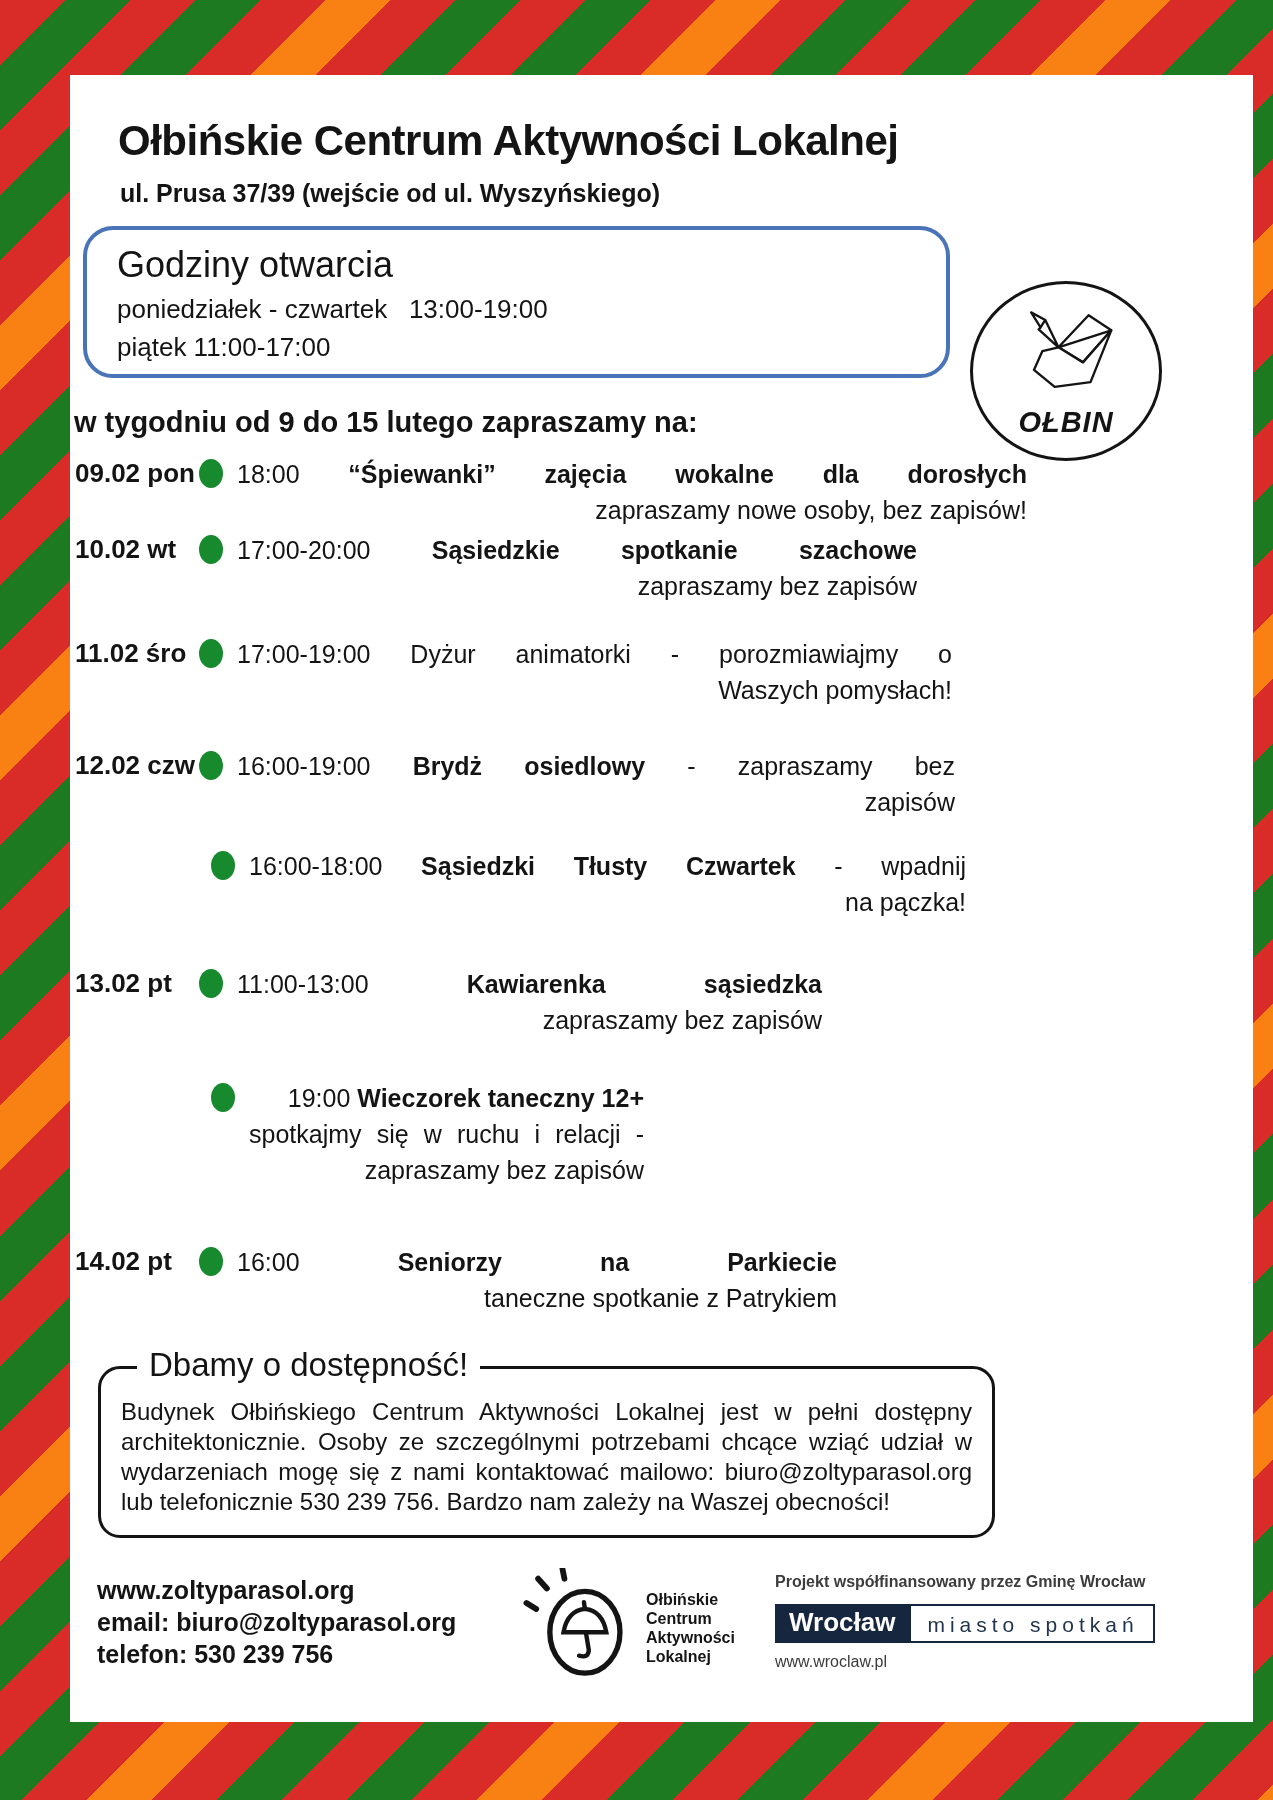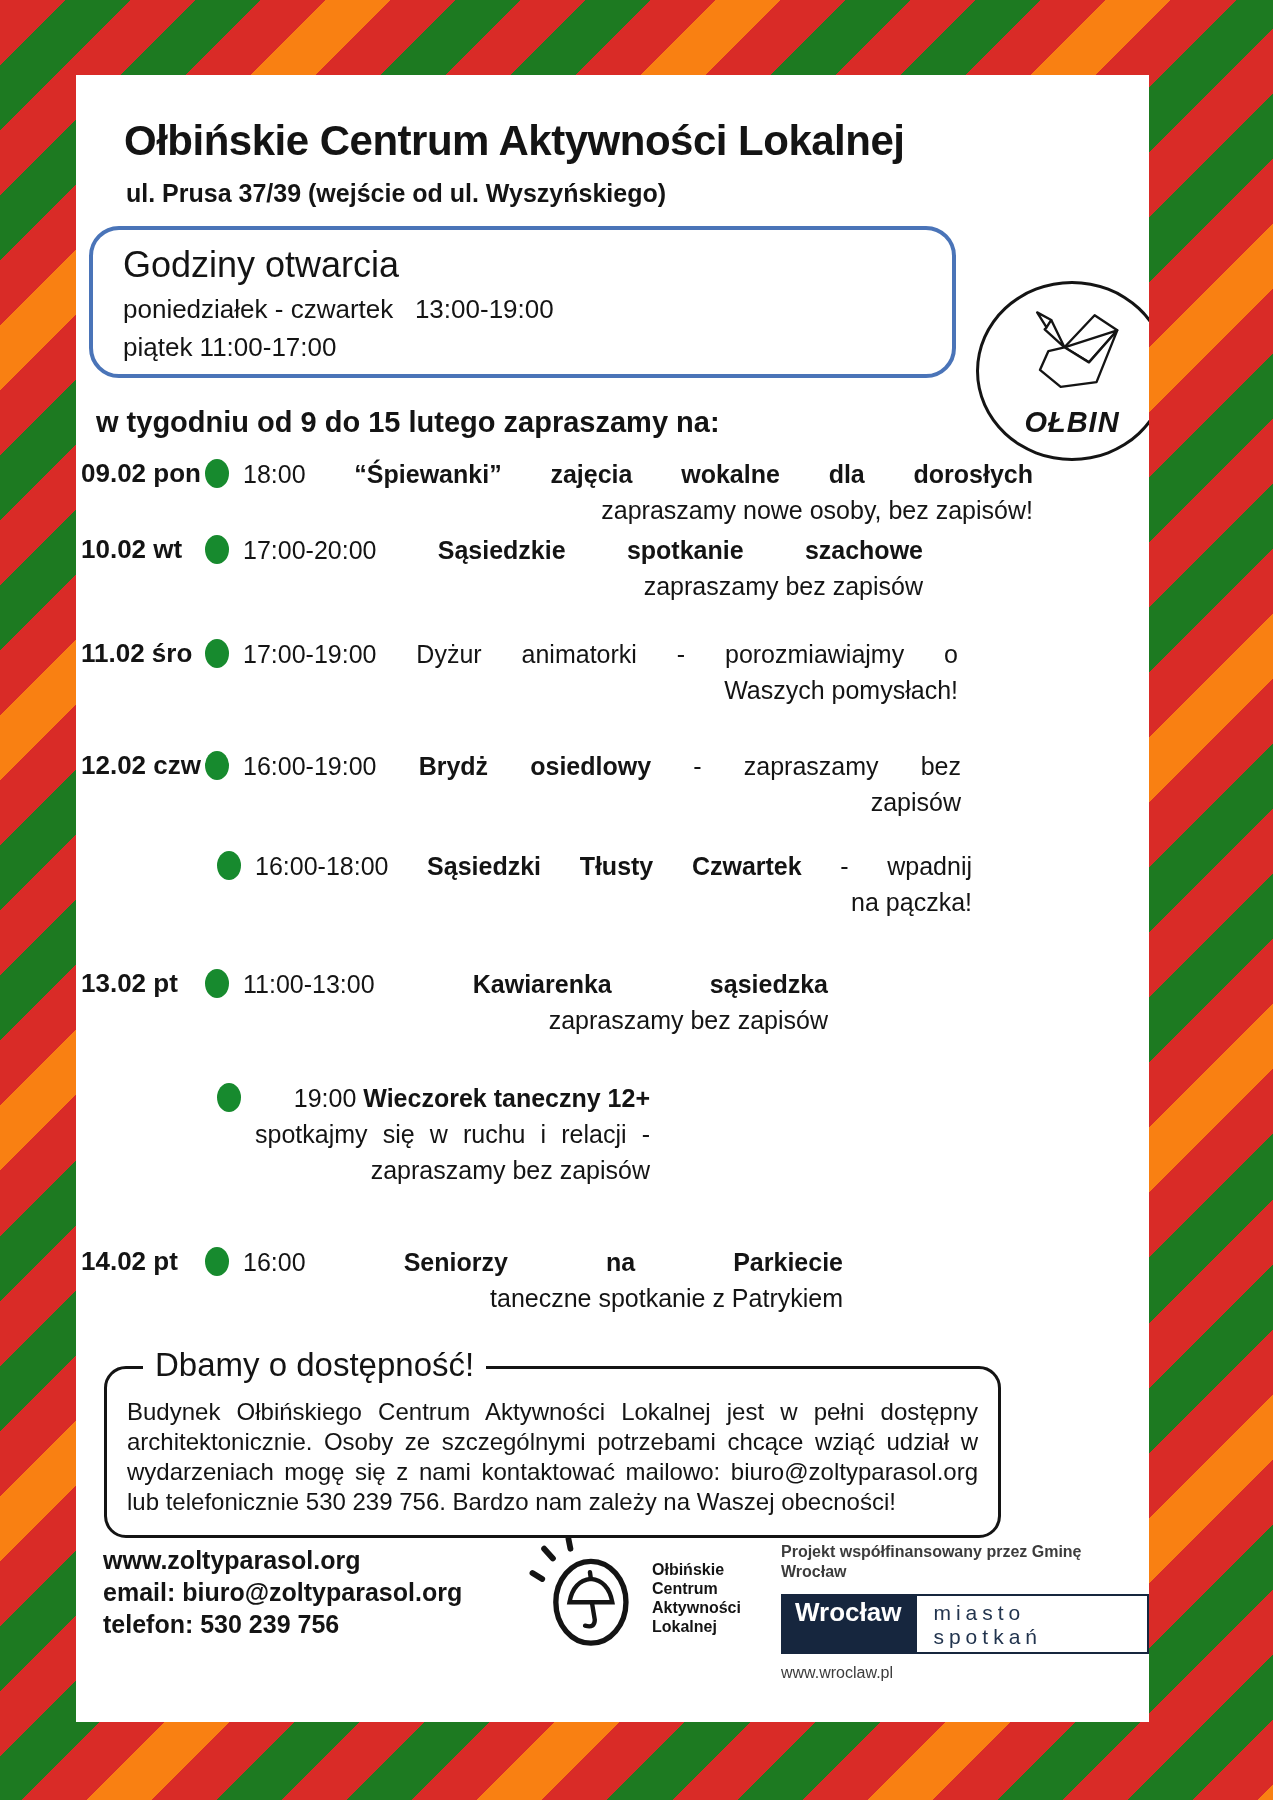--- a/index.html
+++ b/index.html
@@ -3,62 +3,62 @@
 <meta charset="utf-8">
 <style>
   html,body{margin:0;padding:0;width:1273px;height:1800px;overflow:hidden;}
   body{
     font-family:"Liberation Sans",sans-serif;color:#141414;
     background:repeating-linear-gradient(135deg,
       #D92B27 0 46px,#1D7A21 46px 92px,#D92B27 92px 138px,
       #1D7A21 138px 184px,#D92B27 184px 230px,#F98012 230px 276px);
   }
   .card{
-    position:absolute;left:76px;top:75px;width:1073px;height:1647px;
+    position:absolute;left:70px;top:75px;width:1183px;height:1647px;
     background:#fff;box-sizing:border-box;padding-top:40px;overflow:hidden;
   }
   
   .title{margin:0 0 0 48px;font-size:42px;font-weight:700;letter-spacing:-0.5px;line-height:52px;}
   .address{margin:10px 0 0 50px;font-size:25px;line-height:33px;font-weight:700;}
   .hours-box{
     margin:16px 0 0 13px;width:867px;height:152px;box-sizing:border-box;
     border:4px solid #4A74B8;border-radius:30px;padding:10px 0 0 30px;
   }
   .hours-heading{font-size:36px;line-height:50px;font-weight:400;}
   .hours-line{font-size:26px;line-height:38px;font-weight:400;}
   
   .olbin{
     position:absolute;left:900px;top:206px;width:192px;height:180px;box-sizing:border-box;
     border:3px solid #141414;border-radius:50%;background:#fff;text-align:center;
   }
   .olbin svg{margin-top:16px;}
   .olbin-label{font-size:29px;font-weight:700;font-style:italic;letter-spacing:1px;margin-top:-2px;}
   
-  .sched-heading{margin:26px 0 0 20px;font-size:29px;font-weight:700;line-height:36px;}
+  .sched-heading{margin:26px 0 0 4px;font-size:29px;font-weight:700;line-height:36px;}
   .rows{margin-top:16px;}
   .srow{display:flex;align-items:flex-start;padding-left:5px;}
   .sdate{width:124px;font-size:26px;font-weight:700;line-height:34px;white-space:nowrap;flex:none;}
   .sdot{flex:none;width:24px;height:29px;border-radius:50%;background:#178A2E;margin:3px 14px 0 0;}
   .srow.indent .sdot{margin-left:12px;}
   .stext{font-size:25px;line-height:36px;}
   .sline{text-align:right;}
   .sline.stretch{text-align:justify;text-align-last:justify;}
   .seg.b{font-weight:700;}
   
   .access-box{
     position:relative;margin:50px 0 0 28px;width:897px;box-sizing:border-box;
     border:3.5px solid #141414;border-radius:22px;padding:28px 20px 18px 20px;
   }
   .access-heading{
     position:absolute;top:-26px;left:36px;background:#fff;padding:0 12px;
     font-size:33px;font-weight:400;white-space:nowrap;line-height:44px;
   }
   .access-body{font-size:24px;line-height:30px;text-align:justify;}
   
-  .footer{position:relative;height:150px;padding-left:20px;}
+  .footer{position:relative;margin-top:30px;height:150px;padding-left:20px;}
   .f-left{position:absolute;left:27px;top:6px;font-size:25px;font-weight:700;line-height:32px;}
   .f-center{position:absolute;left:452px;top:0;display:flex;align-items:flex-start;}
   .f-org{margin:22px 0 0 6px;font-size:16px;font-weight:700;line-height:19px;}
   .f-right{position:absolute;left:705px;top:4px;}
   .funding{font-size:16px;font-weight:700;color:#3C3C3C;line-height:20px;}
   .wlogo{display:flex;margin-top:12px;align-items:stretch;}
   .wlogo-primary{background:#16263E;color:#ffffff;font-size:26px;font-weight:700;padding:3px 14px 5px 14px;}
   .wlogo-secondary{border:2px solid #16263E;color:#22344E;font-size:21px;font-weight:400;
     letter-spacing:5px;padding:5px 14px 3px 16px;display:flex;align-items:center;}
   .wurl{margin-top:10px;font-size:16px;color:#3C3C3C;}

